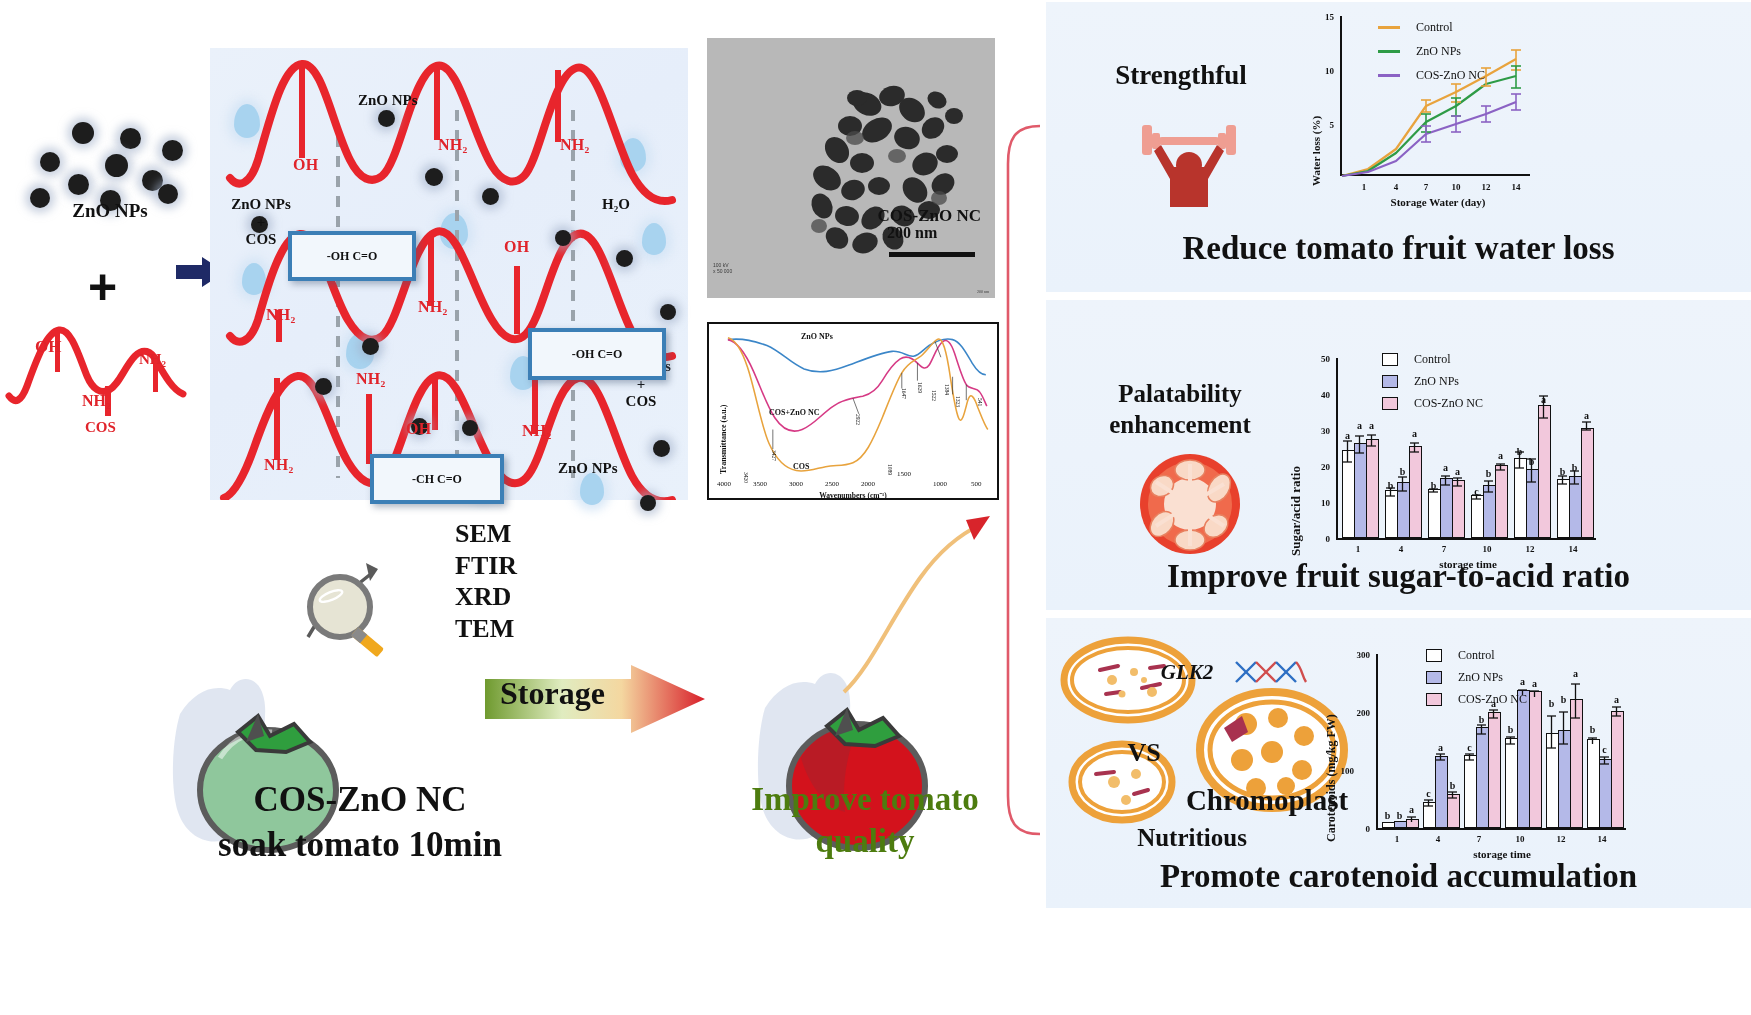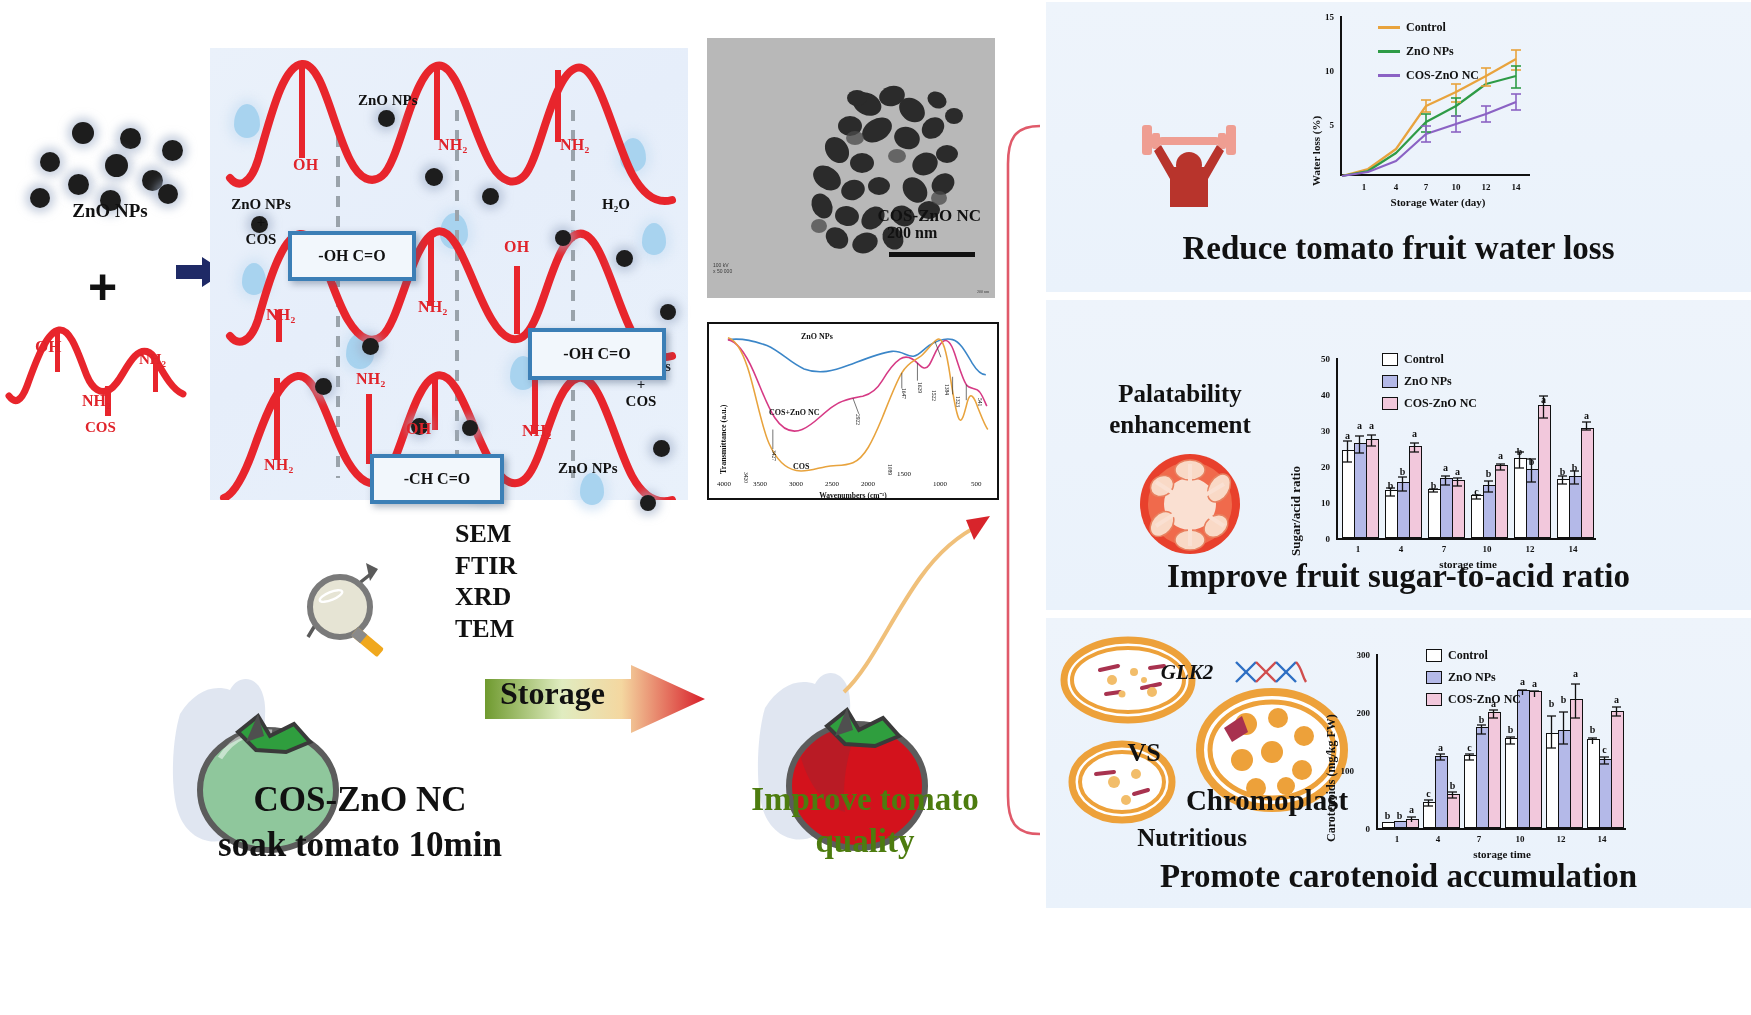--- a/index.html
+++ b/index.html
@@ -26,21 +26,21 @@
   #schematic{left:210px;top:48px;width:478px;height:452px;
       background:linear-gradient(145deg,#eaf1fa 0%,#e6eefa 45%,#e9f1fb 100%);}
   .wavebox{position:absolute;left:0;top:0;width:478px;height:452px;}
   .lab{position:absolute;color:#e0242b;font-weight:bold;font-size:16px;
        letter-spacing:.2px;white-space:nowrap;}
   .lab-blk{position:absolute;color:#111;font-weight:bold;font-size:15px;
        white-space:nowrap;text-align:center;}
   .chipbox{position:absolute;border:4px solid #3c7fb6;background:#f2f7fc;
        box-shadow:3px 3px 7px rgba(70,90,120,.45);
        display:flex;align-items:center;justify-content:center;
-       font-weight:bold;color:#111;font-size:16px;white-space:nowrap;}
+       font-weight:bold;color:#111;font-size:12px;white-space:nowrap;}
   .drop{position:absolute;background:#a8d3ef;
        border-radius:50% 50% 50% 50%/60% 60% 40% 40%;
        transform:rotate(0deg);box-shadow:0 0 10px 6px rgba(210,228,245,.8);}
   .drop:after{content:"";position:absolute;left:50%;top:-26%;
        transform:translateX(-50%);border-left:0 solid transparent;}
 
   
   #tem{left:707px;top:38px;width:288px;height:260px;background:#b9b9b9;
        overflow:hidden;}
   #tem-label{right:14px;top:168px;color:#111;font-weight:bold;font-size:17px;}
@@ -91,22 +91,22 @@
 
   
   .chart{position:absolute;background:transparent;}
   .ax{position:absolute;background:#111;}
   .tick-lab{position:absolute;font-size:9px;color:#111;font-weight:bold;
         text-align:center;}
   .ylab-rot{position:absolute;transform:rotate(-90deg);transform-origin:left top;
         font-size:11px;font-weight:bold;color:#111;white-space:nowrap;}
   .xlab{position:absolute;font-size:11px;font-weight:bold;color:#111;
         text-align:center;}
-  .leg-row{position:absolute;display:flex;align-items:center;gap:6px;
-        font-size:12px;font-weight:bold;color:#111;white-space:nowrap;}
+  .leg-row{position:absolute;display:flex;align-items:center;gap:16px;
+        font-size:12px;font-weight:normal;color:#111;white-space:nowrap;}
   .leg-sw{width:14px;height:11px;border:1.3px solid #111;display:inline-block;}
   .leg-line{width:22px;height:3px;display:inline-block;}
   .bar{position:absolute;border:1.2px solid #111;bottom:0;}
   .sig{position:absolute;font-size:10px;font-weight:bold;color:#111;
         text-align:center;font-family:"Liberation Serif",serif;}
 
   
   .wl-icon{position:absolute;}
   .tom-slice{position:absolute;border-radius:50%;}
 </style>
@@ -369,20 +369,21 @@
 </svg>
 
 <div class="abs" id="cap-left" style="white-space:pre;">COS-ZnO NC
 soak tomato 10min</div>
 <div class="abs" id="cap-mid" style="white-space:pre;">Improve tomato
 quality</div>
 
 <div class="abs" id="right-col">
 
   <div class="panel" id="panel1">
+    <div class="side-lab" style="left:20px;top:58px;width:230px;font-size:27px;">Strengthful</div>
     <svg class="wl-icon" style="left:88px;top:105px;width:110px;height:105px;" viewBox="0 0 110 105">
       <rect x="8" y="18" width="10" height="30" rx="3" fill="#ef9e92"></rect>
       <rect x="92" y="18" width="10" height="30" rx="3" fill="#ef9e92"></rect>
       <rect x="18" y="26" width="8" height="16" rx="2" fill="#ef9e92"></rect>
       <rect x="84" y="26" width="8" height="16" rx="2" fill="#ef9e92"></rect>
       <rect x="24" y="30" width="62" height="8" rx="4" fill="#ef9e92"></rect>
       <circle cx="55" cy="58" r="13" fill="#b8342c"></circle>
       <path d="M27,38 L40,60 L70,60 L83,38 L90,44 L74,72 L74,100 L36,100 L36,72 L20,44 Z" fill="#b8342c"></path>
     </svg>
 

